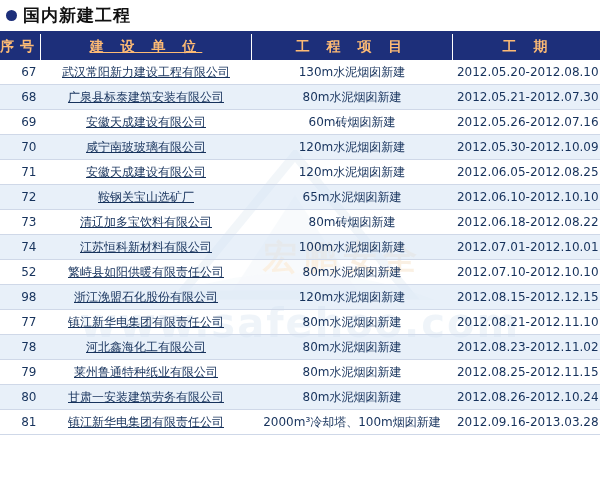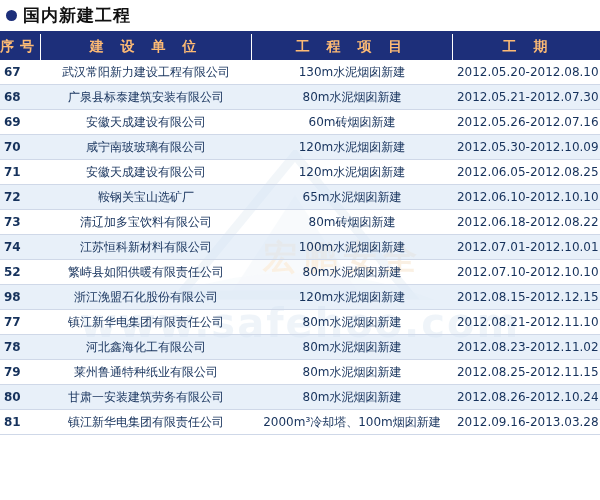--- a/index.html
+++ b/index.html
@@ -117,22 +117,22 @@
     white-space: nowrap;
     overflow: hidden;
     background: transparent;
   }
   tr.row-alt td {
     background: rgba(223, 234, 246, 0.72);
   }
   tr.row-plain td {
     background: rgba(255, 255, 255, 0.40);
   }
-  .c-no     { width: 40px;  text-align: left; font-weight: bold; }
-  .c-unit   { width: 210px; text-align: center; }
+  .c-no     { width: 40px;  text-align: right; }
+  .c-unit   { width: 210px; text-align: center; text-decoration: underline; }
   .c-proj   { width: 200px; text-align: center; }
   .c-period { width: 150px; text-align: center; }
 </style>
 </head>
 <body>
 
 <div id="watermark">
   <svg class="wm-mountain" viewBox="0 0 300 150">
     <polygon points="150,5 265,145 35,145" fill="none" stroke="#b8cfe4" stroke-width="9"></polygon>
     <polygon points="150,45 215,145 85,145" fill="#b8cfe4" opacity="0.5"></polygon>

